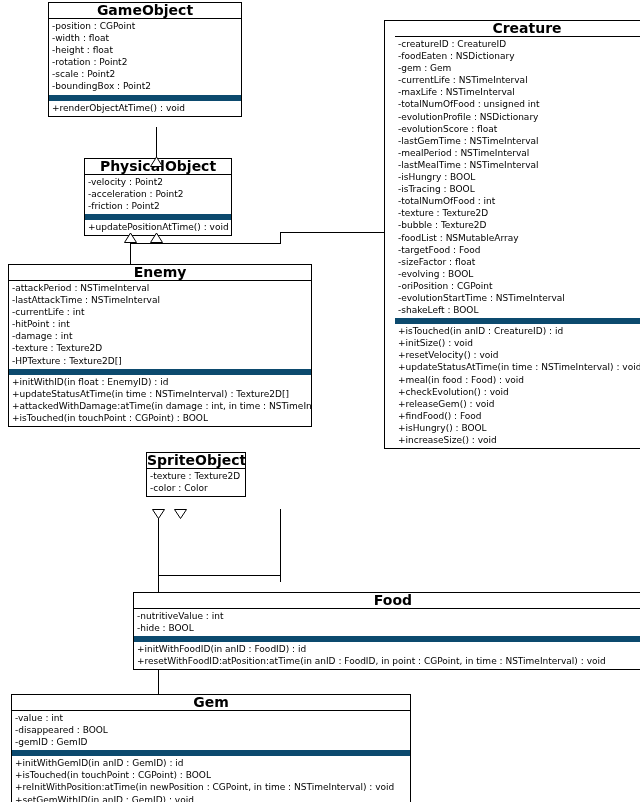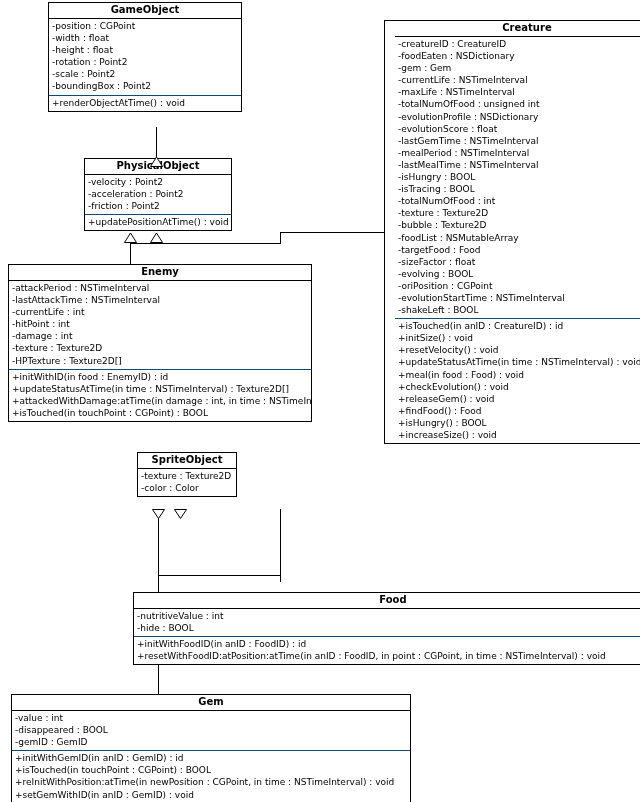--- a/index.html
+++ b/index.html
@@ -26,27 +26,27 @@
   .uml-class {
     position: absolute;
     box-sizing: border-box;
     border: 1px solid #000000;
     background: #ffffff;
     z-index: 2;
   }
   .uml-title {
     text-align: center;
     font-weight: bold;
-    font-size: 10px;
+    font-size: 14px;
     padding: 2px 0 3px 0;
     border-bottom: 1px solid #000000;
     line-height: 10px;
   }
   .uml-section {
-    border-bottom: 1px solid #0c4a6e;
+    border-bottom: 6px solid #0c4a6e;
     padding: 1px 0 2px 0;
   }
   .uml-section:last-child {
     border-bottom: none;
   }
   .uml-row {
     font-size: 9px;
     line-height: 12.1px;
     white-space: nowrap;
     padding-left: 3px;
@@ -183,28 +183,28 @@
     <div class="uml-section">
       <div class="uml-row">-attackPeriod : NSTimeInterval</div>
       <div class="uml-row">-lastAttackTime : NSTimeInterval</div>
       <div class="uml-row">-currentLife : int</div>
       <div class="uml-row">-hitPoint : int</div>
       <div class="uml-row">-damage : int</div>
       <div class="uml-row">-texture : Texture2D</div>
       <div class="uml-row">-HPTexture : Texture2D[]</div>
     </div>
     <div class="uml-section">
-      <div class="uml-row">+initWithID(in food : EnemyID) : id</div>
+      <div class="uml-row">+initWithID(in float : EnemyID) : id</div>
       <div class="uml-row">+updateStatusAtTime(in time : NSTimeInterval) : Texture2D[]</div>
       <div class="uml-row">+attackedWithDamage:atTime(in damage : int, in time : NSTimeInterval) : void</div>
       <div class="uml-row">+isTouched(in touchPoint : CGPoint) : BOOL</div>
     </div>
   </div>
 
-  <div class="uml-class" style="left:137px; top:452px; width:100px;">
+  <div class="uml-class" style="left:146px; top:452px; width:100px;">
     <div class="uml-title">SpriteObject</div>
     <div class="uml-section">
       <div class="uml-row">-texture : Texture2D</div>
       <div class="uml-row">-color : Color</div>
     </div>
   </div>
 
   <div class="uml-class" style="left:133px; top:592px; width:520px;">
     <div class="uml-title">Food</div>
     <div class="uml-section">

